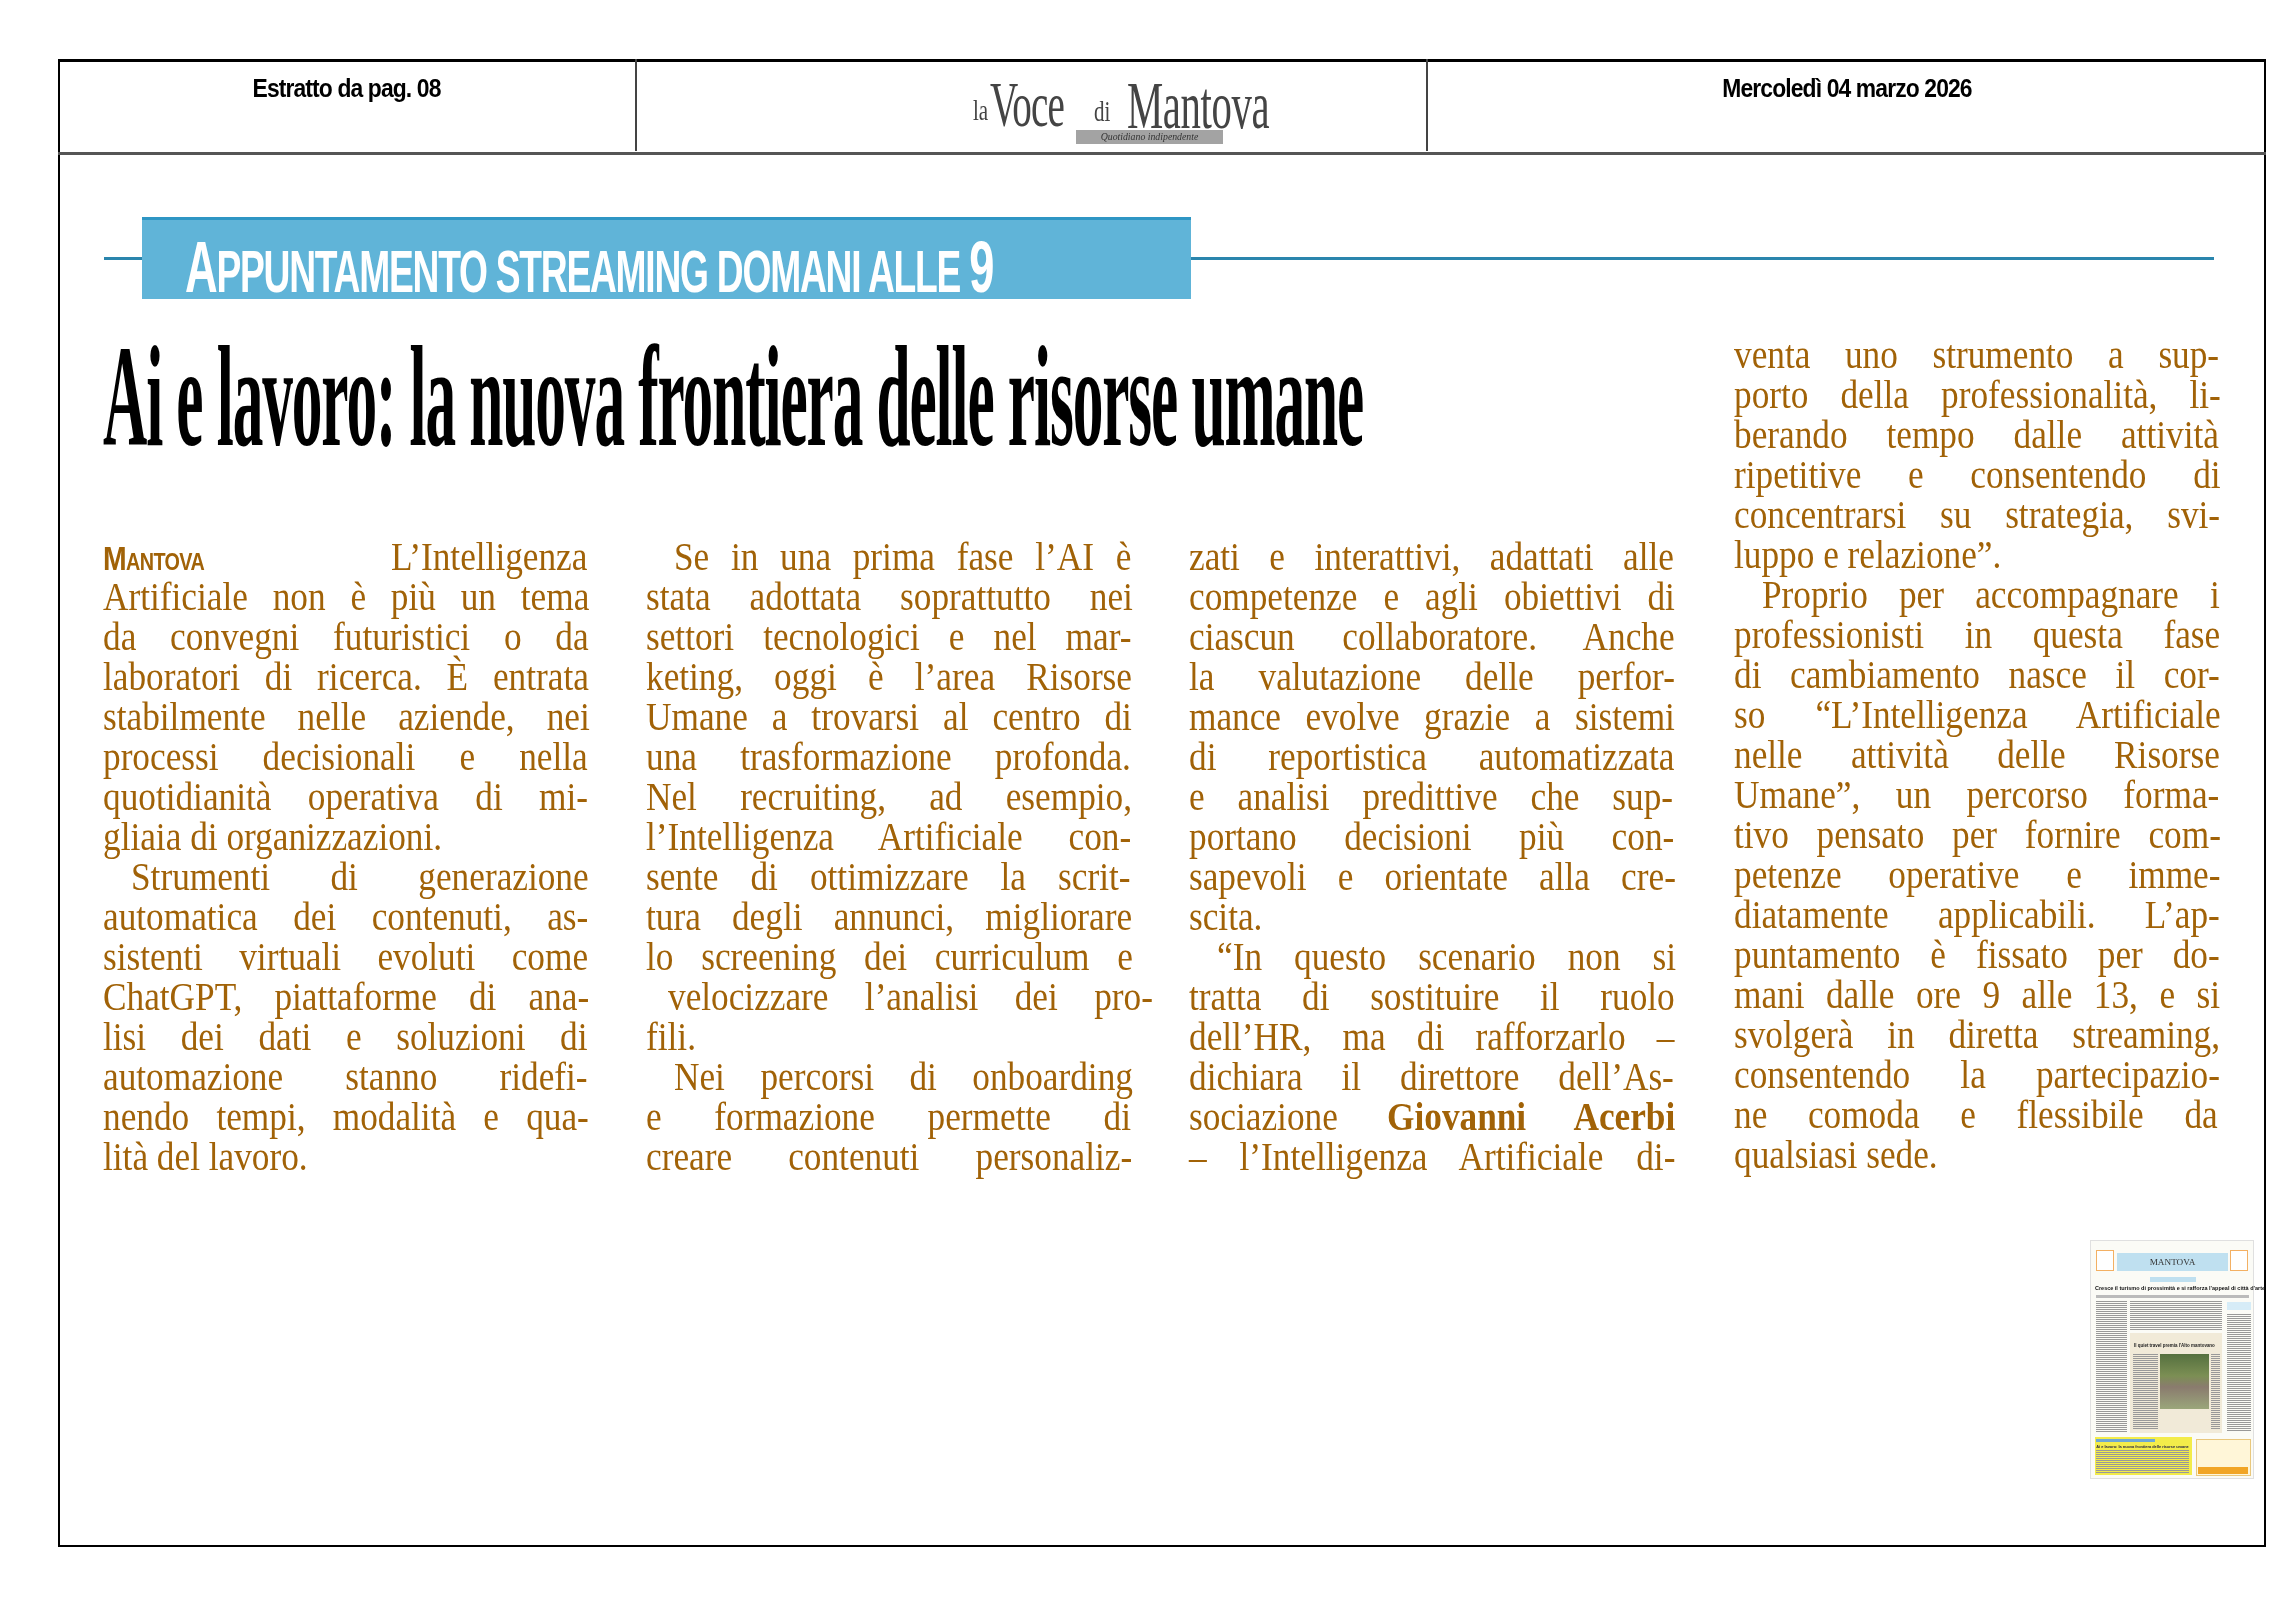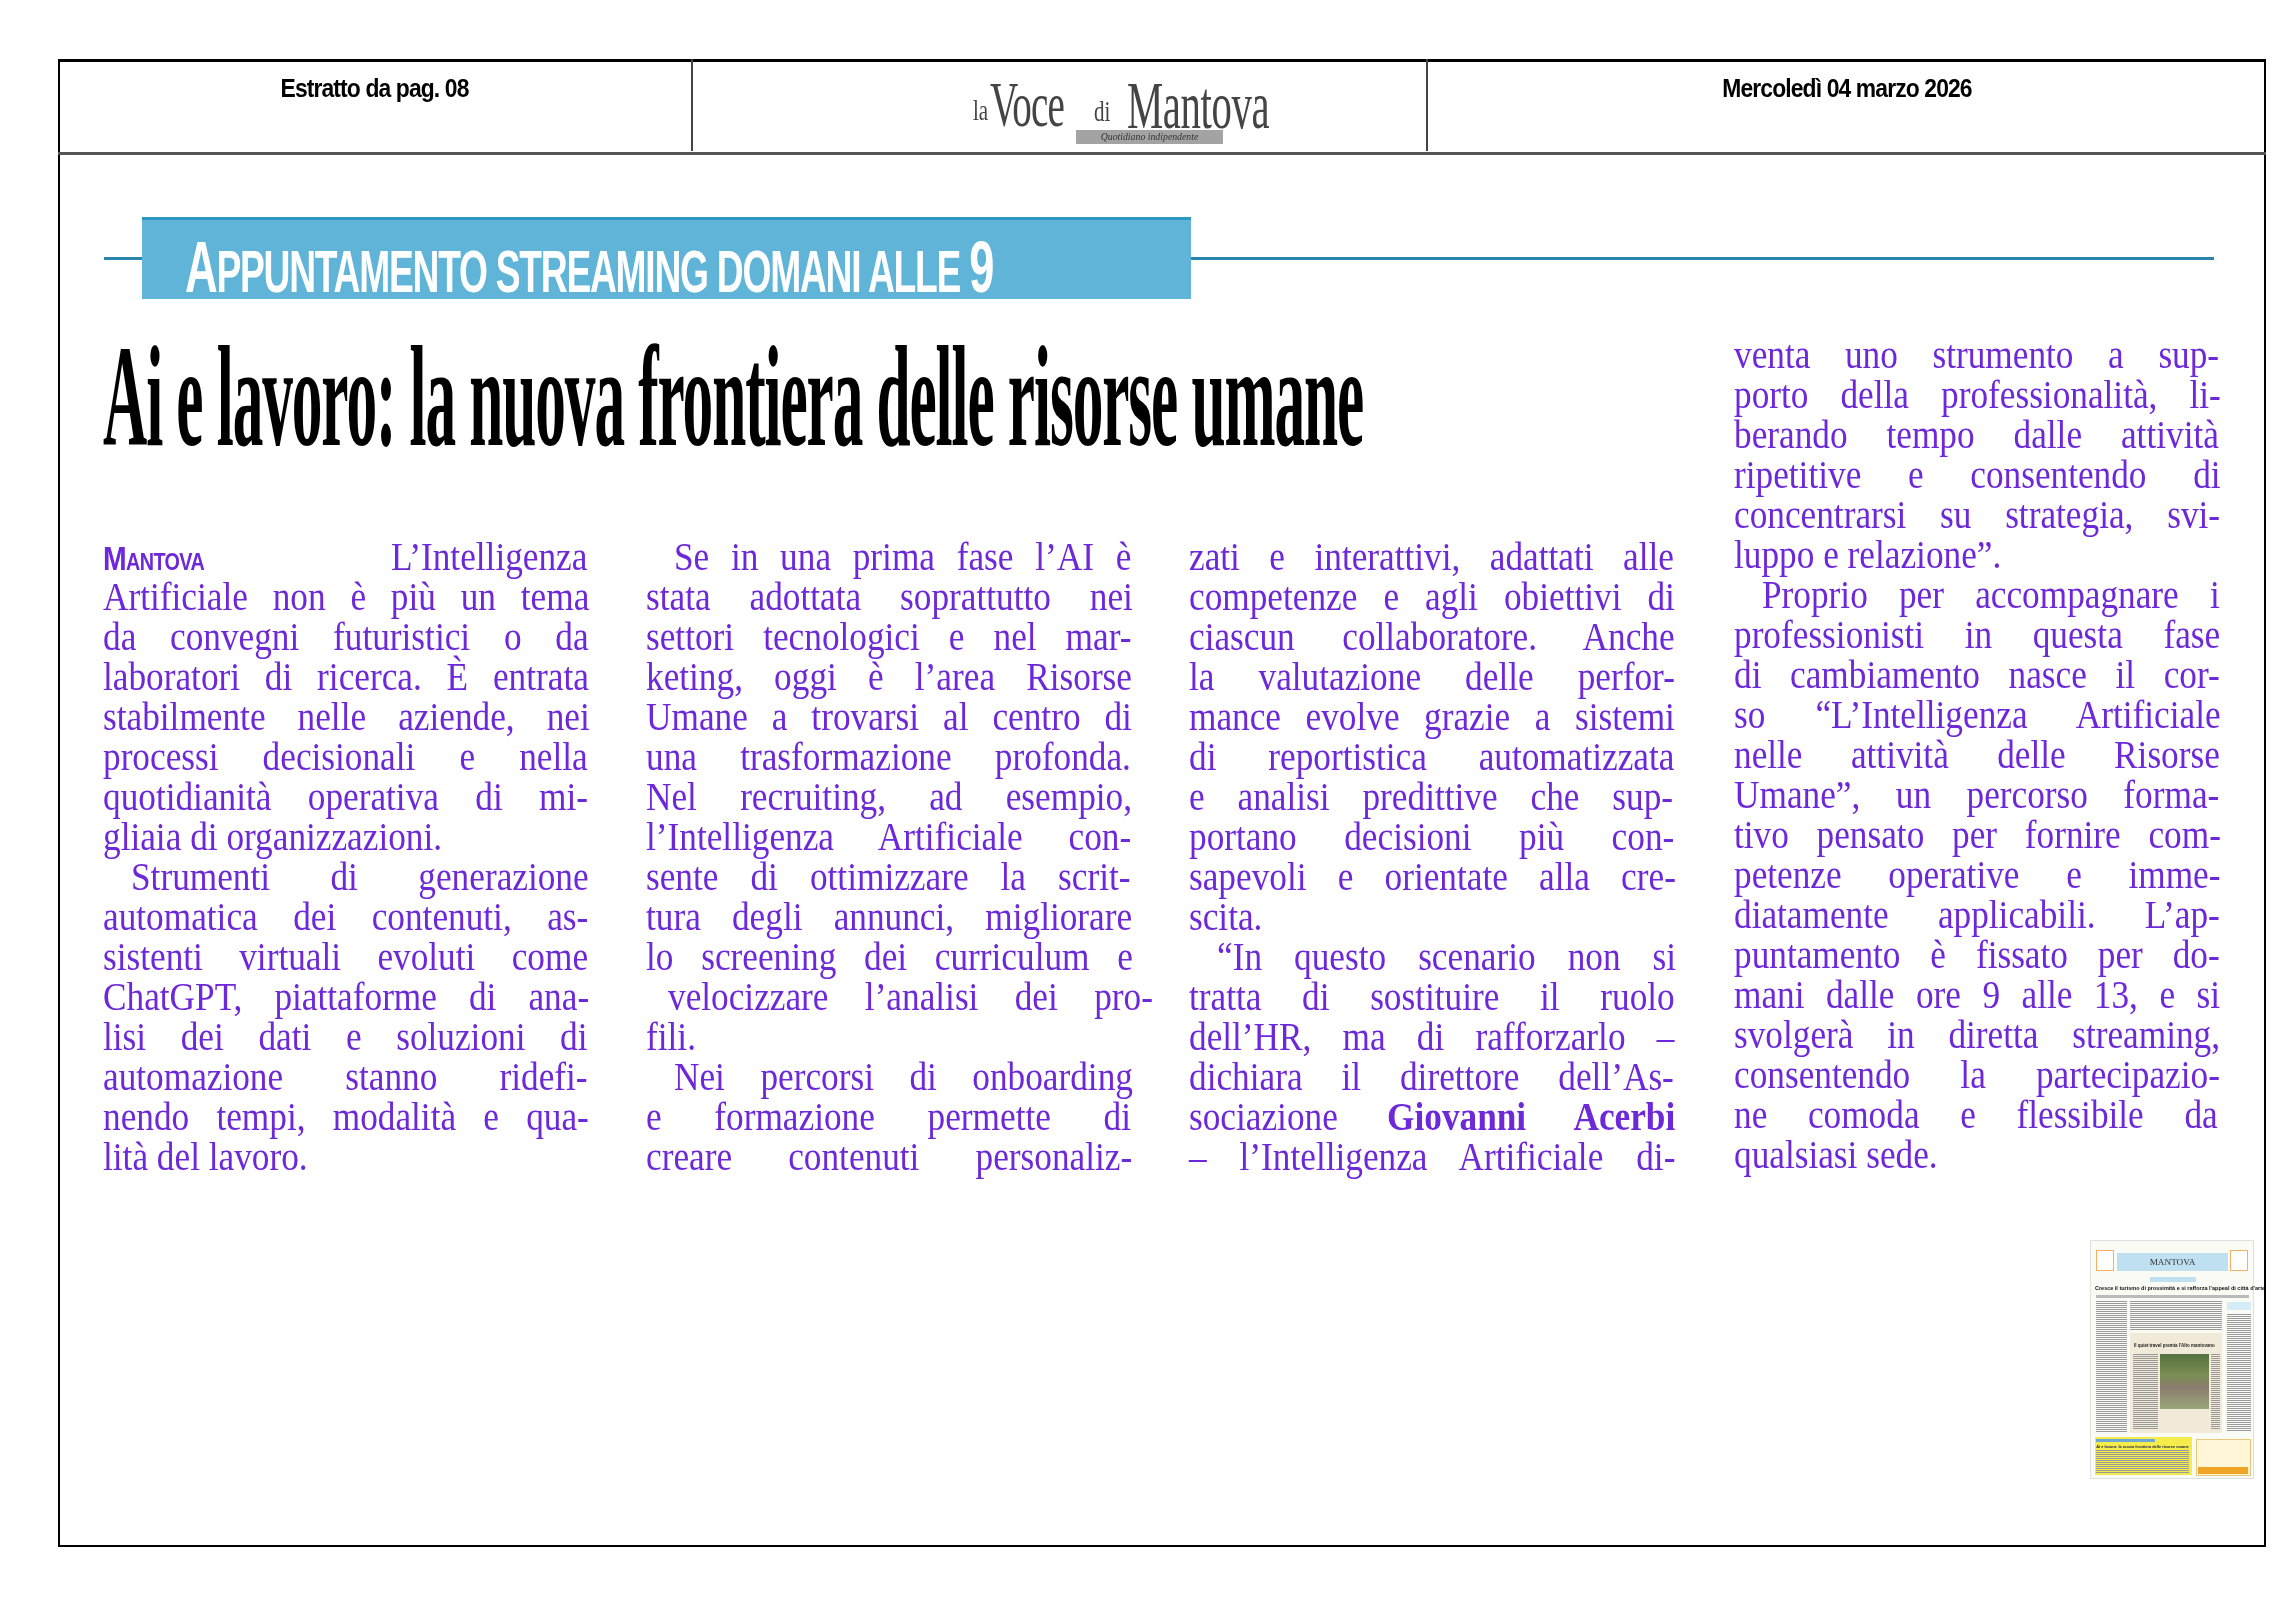--- a/index.html
+++ b/index.html
@@ -1,40 +1,40 @@
 <!DOCTYPE html>
 <html style="font-size:10.5px"><head>
 <meta charset="utf-8">
 <style>
   html, body { margin: 0; padding: 0; background: #ffffff; }
   body { width: 2295px; height: 1623px; position: relative; overflow: hidden; font-family: "Liberation Serif", serif; color: #111; }
 
   .frame { position: absolute; left: 58px; top: 59px; width: 2208px; height: 1488px; border: 2.6px solid #000; box-sizing: border-box; border-top-width: 3.3px; border-left-width: 2.6px; }
   .header-row { position: absolute; left: 58px; top: 59px; width: 2208px; height: 96px; box-sizing: border-box; border-bottom: 3.3px solid #555; }
   .hcell { position: absolute; top: 0; height: 92px; box-sizing: border-box; }
-  .hcell.left { left: 0; width: 635px; border-right: 2px solid #444; }
+  .hcell.left { left: 0; width: 579px; border-right: 2px solid #444; }
   .hcell.mid { left: 711px; width: 659px; border-right: 2px solid #444; }
   .hcell.right { left: 1370px; width: 838px; }
   .htext { position: absolute; top: 14.4px; left: 0; right: 0; text-align: center; font-family: "Liberation Sans", sans-serif; font-weight: bold; font-size: 26px; letter-spacing: -1px; transform: scaleX(0.88); color: #000; }
 
   .logo { position: absolute; left: 970px; top: 65px; width: 353px; height: 81px; }
   .logo .la { position: absolute; left: 2.6px; top: 27.5px; font-family: "Liberation Serif", serif; font-size: 30px; color: #444; transform: scaleX(0.7); transform-origin: left; }
   .logo .voce { position: absolute; left: 19.6px; top: 3.9px; font-family: "Liberation Serif", serif; font-size: 63px; color: #444; transform: scaleX(0.62); transform-origin: left; letter-spacing: -1.3px; }
   .logo .di { position: absolute; left: 124px; top: 29px; font-family: "Liberation Serif", serif; font-size: 30px; color: #444; transform: scaleX(0.7); transform-origin: left; }
   .logo .mantova { position: absolute; left: 157px; top: 1.3px; font-family: "Liberation Serif", serif; font-size: 68px; color: #444; transform: scaleX(0.6); transform-origin: left; letter-spacing: -0.7px; }
   .logo .tagline { position: absolute; left: 106px; top: 65px; width: 147px; height: 14.4px; background: #a3a3a3; font-family: "Liberation Serif", serif; font-style: italic; font-size: 9.8px; color: #333; text-align: center; line-height: 14.4px; }
 
   .kicker-rule { position: absolute; left: 104px; top: 257px; width: 2110px; height: 2.6px; background: #2a85ad; }
   .kicker { position: absolute; left: 142px; top: 217px; width: 1049px; height: 82px; background: #60b4d8; border-top: 3.9px solid #2e96c4; box-sizing: border-box; }
   .kicker-text { position: absolute; left: 43px; top: 5.2px; font-family: "Liberation Sans", sans-serif; font-weight: bold; font-size: 60px; color: #fff; transform: scaleX(0.62); transform-origin: left; white-space: nowrap; letter-spacing: -2px; }
   .kicker-text .big { font-size: 73px; }
 
   .headline { position: absolute; left: 103px; top: 324px; white-space: nowrap; font-family: "Liberation Serif", serif; font-weight: bold; font-size: 145px; line-height: 145px; color: #000; transform: scaleX(0.423); transform-origin: left top; letter-spacing: -2.6px; }
 
-  .col { position: absolute; width: 481px; font-family: "Liberation Serif", serif; font-size: 41px; line-height: 40px; color: #6d28d9; }
+  .col { position: absolute; width: 481px; font-family: "Liberation Serif", serif; font-size: 41px; line-height: 40px; color: #a16207; }
   .col .line { display: block; height: 40px; white-space: nowrap; text-align: justify; text-align-last: justify; transform-origin: left; }
   .col .line.last { text-align-last: left; }
   .col .line.indent { padding-left: 27.5px; }
   .dateline { font-family: "Liberation Sans", sans-serif; font-weight: bold; font-size: 33px; letter-spacing: -0.7px; }
   .bold-name { font-weight: bold; }
 
   .thumb { position: absolute; left: 2090px; top: 1240px; width: 164px; height: 239px; background: #fbfbf6; border: 0.7px solid #e0e0e0; box-sizing: border-box; }
   .thumb .t-masthead { position: absolute; left: 26px; top: 11.8px; width: 111px; height: 18.3px; background: #bfe0f0; font-size: 9.2px; text-align: center; line-height: 18.3px; color: #333; font-family: "Liberation Serif", serif; }
   .thumb .t-logo-l, .thumb .t-logo-r { position: absolute; top: 9.2px; width: 18.3px; height: 21px; background: #fff; border: 1.3px solid #f3b063; box-sizing: border-box; }
   .thumb .t-logo-l { left: 5.2px; } .thumb .t-logo-r { right: 5.2px; }

